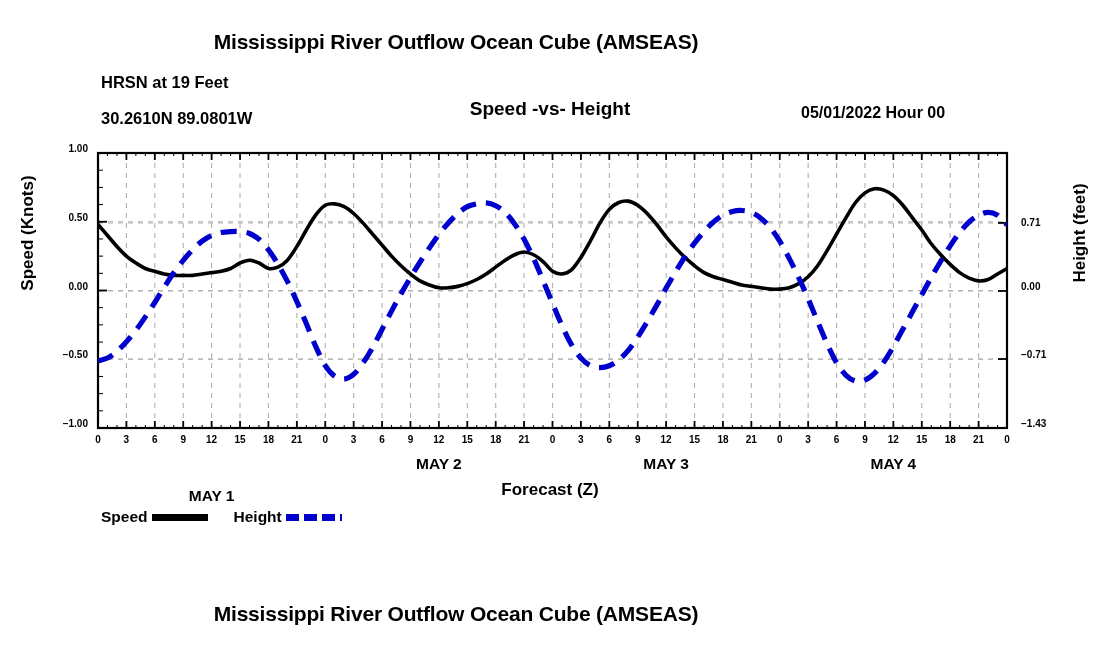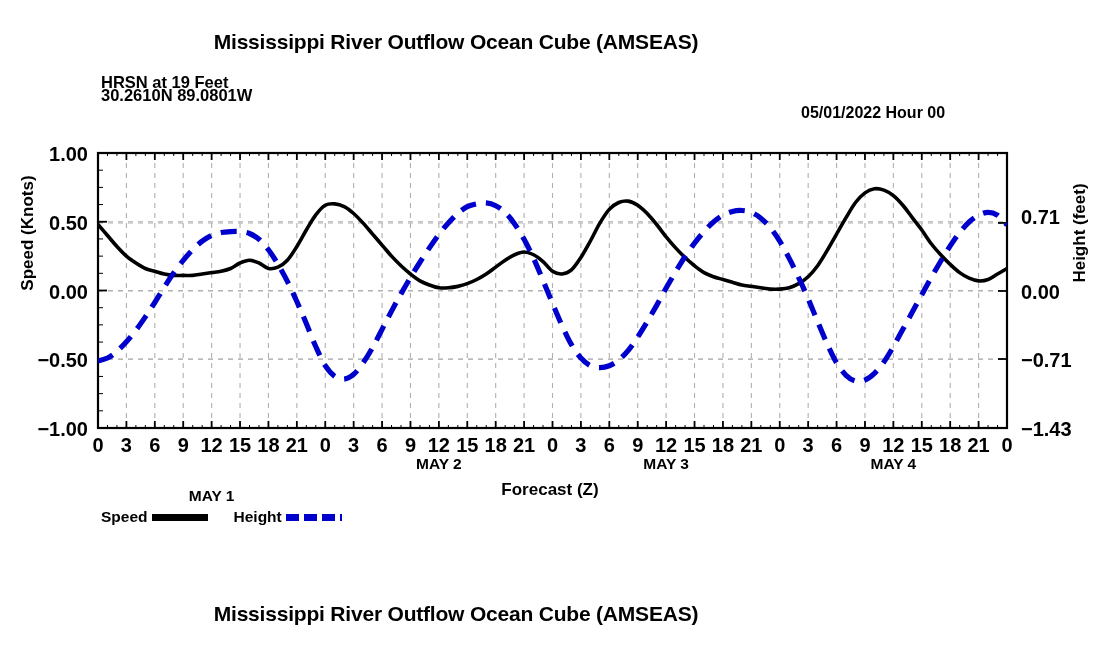--- a/index.html
+++ b/index.html
@@ -5,32 +5,32 @@
   html,body{margin:0;padding:0;background:#ffffff;}
   body{width:1100px;height:650px;font-family:"Liberation Sans",sans-serif;color:#000;overflow:hidden;}
   #page{position:relative;width:1100px;height:650px;}
 
   .ttl-main{position:absolute;left:0;width:912px;text-align:center;font-size:21px;font-weight:bold;letter-spacing:-0.2px;}
   #title-top{top:30px;}
   #title-bottom{top:602px;}
 
   .hdr{position:absolute;font-size:16.5px;font-weight:bold;}
   #hdr-station{left:101px;top:73px;}
-  #hdr-coords{left:101px;top:86px;}
+  #hdr-coords{left:101px;top:109px;}
   #hdr-subtitle{left:0;width:1100px;text-align:center;top:98px;font-size:19px;font-weight:bold;}
   #hdr-datetime{left:801px;top:104px;font-size:16px;}
 
   #plot-area{position:absolute;left:0;top:0;width:1100px;height:650px;}
 
   .axis-title{position:absolute;font-size:17px;font-weight:bold;}
   #ylabel-left{left:-52px;top:223px;width:160px;text-align:center;transform:rotate(-90deg);}
   #ylabel-right{left:1000px;top:223px;width:160px;text-align:center;transform:rotate(-90deg);}
   #xlabel{left:0;top:480px;width:1100px;text-align:center;}
 
-  .tick-lbl{position:absolute;font-size:20px;font-weight:bold;white-space:nowrap;}
+  .tick-lbl{position:absolute;font-size:10px;font-weight:bold;white-space:nowrap;}
   .ytick-l{text-align:right;width:60px;}
   .ytick-r{text-align:left;width:60px;}
   .xtick{text-align:center;width:26px;}
   .daylbl{position:absolute;font-size:15.5px;font-weight:bold;text-align:center;width:120px;}
 
   #legend{position:absolute;left:101px;top:508px;display:flex;align-items:center;gap:0px;justify-content:space-between;}
   .lg-item{display:flex;align-items:center;}
   .lg-text{font-size:15.5px;font-weight:bold;}
   .lg-swatch{width:56px;height:7px;margin-left:4px;margin-right:26px;}
   .lg-solid{background:#000;}
@@ -38,20 +38,21 @@
 </style>
 </head>
 <body>
 
 <div id="page">
 
   <div class="ttl-main" id="title-top">Mississippi River Outflow Ocean Cube (AMSEAS)</div>
 
   <div class="hdr" id="hdr-station">HRSN at 19 Feet</div>
   <div class="hdr" id="hdr-coords">30.2610N  89.0801W</div>
+  <div class="hdr" id="hdr-subtitle">Speed -vs- Height</div>
   <div class="hdr" id="hdr-datetime">05/01/2022 Hour 00</div>
 
   <div id="plot-area">
     <svg id="chart-svg" width="1100" height="650">
         <g>
           <line x1="126.40625" y1="153" x2="126.40625" y2="428" stroke="#b0b0b0" stroke-width="1.1" stroke-dasharray="5,5"></line>
           <line x1="154.8125" y1="153" x2="154.8125" y2="428" stroke="#b0b0b0" stroke-width="1.1" stroke-dasharray="5,5"></line>
           <line x1="183.21875" y1="153" x2="183.21875" y2="428" stroke="#b0b0b0" stroke-width="1.1" stroke-dasharray="5,5"></line>
           <line x1="211.625" y1="153" x2="211.625" y2="428" stroke="#b0b0b0" stroke-width="1.1" stroke-dasharray="5,5"></line>
           <line x1="240.03125" y1="153" x2="240.03125" y2="428" stroke="#b0b0b0" stroke-width="1.1" stroke-dasharray="5,5"></line>
@@ -325,21 +326,21 @@
   <div class="axis-title" id="ylabel-left">Speed (Knots)</div>
   <div class="axis-title" id="ylabel-right">Height (feet)</div>
   <div class="axis-title" id="xlabel">Forecast (Z)</div>
 
   <div id="tick-layer">
       <div class="tick-lbl ytick-l" style="left: 28px; top: 143px;">1.00</div>
       <div class="tick-lbl ytick-l" style="left: 28px; top: 211.75px;">0.50</div>
       <div class="tick-lbl ytick-l" style="left: 28px; top: 280.5px;">0.00</div>
       <div class="tick-lbl ytick-l" style="left: 28px; top: 349.25px;">−0.50</div>
       <div class="tick-lbl ytick-l" style="left: 28px; top: 418px;">−1.00</div>
-      <div class="tick-lbl ytick-r" style="left: 1021px; top: 206px;">0.71</div>
+      <div class="tick-lbl ytick-r" style="left: 1021px; top: 217px;">0.71</div>
       <div class="tick-lbl ytick-r" style="left: 1021px; top: 280.979px;">0.00</div>
       <div class="tick-lbl ytick-r" style="left: 1021px; top: 349.01px;">−0.71</div>
       <div class="tick-lbl ytick-r" style="left: 1021px; top: 418px;">−1.43</div>
       <div class="tick-lbl xtick" style="left: 85px; top: 434px;">0</div>
       <div class="tick-lbl xtick" style="left: 113.406px; top: 434px;">3</div>
       <div class="tick-lbl xtick" style="left: 141.812px; top: 434px;">6</div>
       <div class="tick-lbl xtick" style="left: 170.219px; top: 434px;">9</div>
       <div class="tick-lbl xtick" style="left: 198.625px; top: 434px;">12</div>
       <div class="tick-lbl xtick" style="left: 227.031px; top: 434px;">15</div>
       <div class="tick-lbl xtick" style="left: 255.438px; top: 434px;">18</div>

